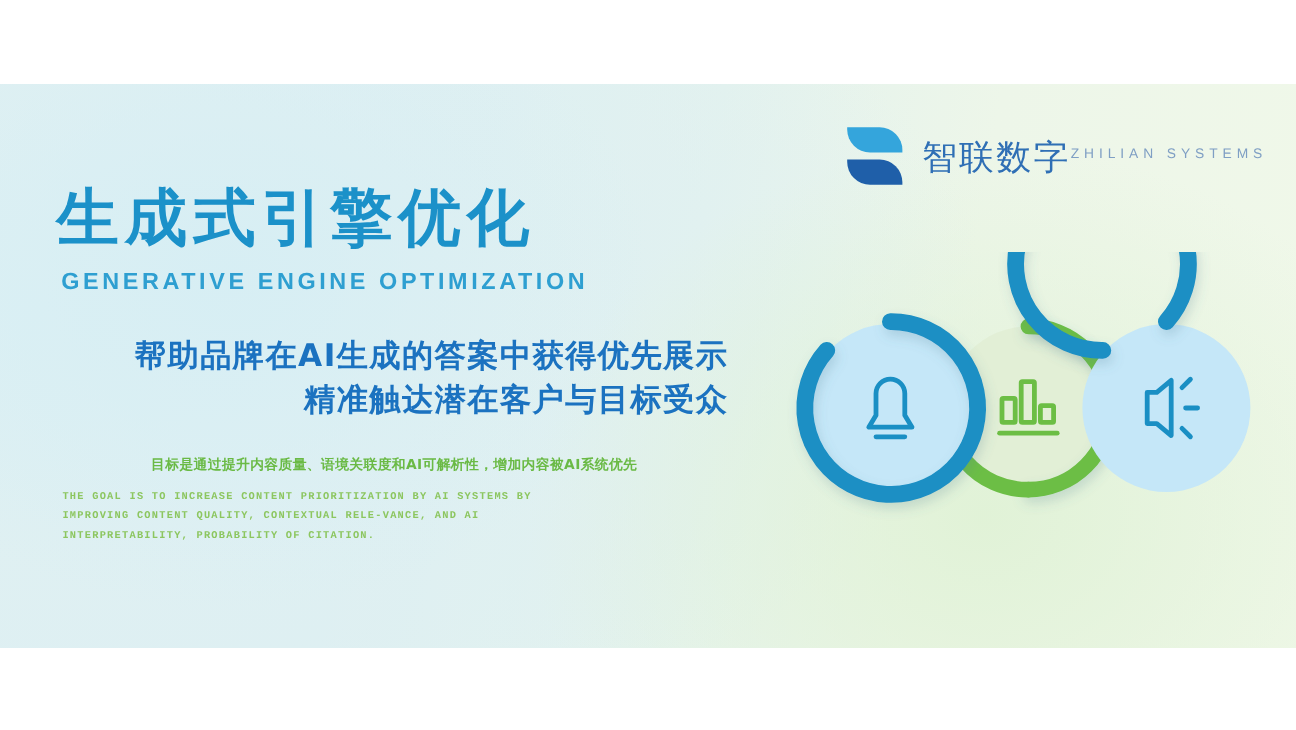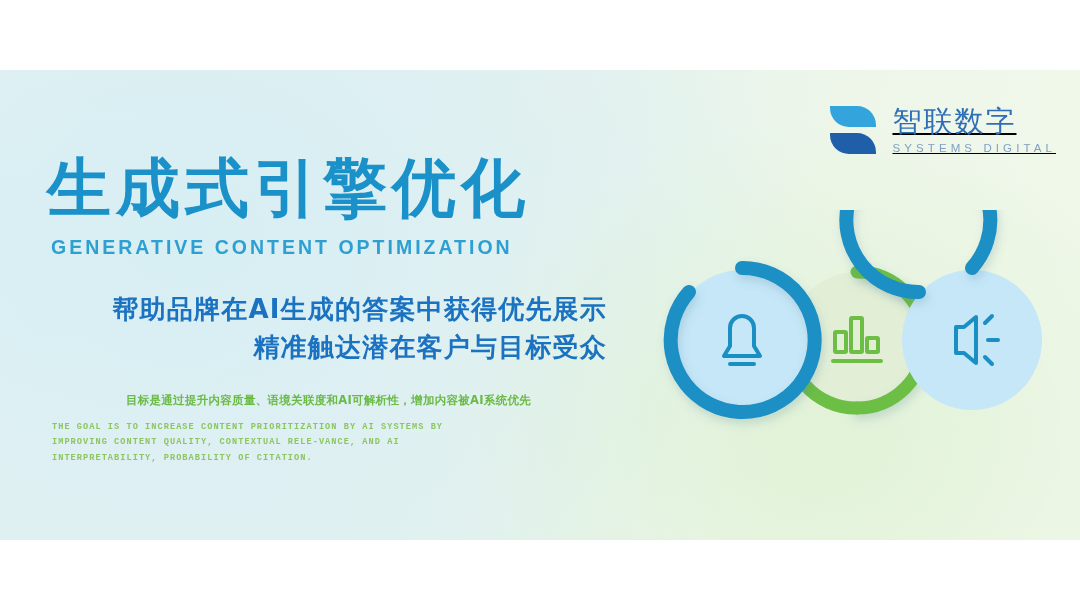--- a/index.html
+++ b/index.html
@@ -32,38 +32,38 @@
     left:-160px;top:-120px;width:700px;height:560px;
     background:radial-gradient(closest-side, rgba(214,238,244,.9), rgba(222,240,243,0));
   }
 
   
   #logo{
     position:absolute;right:24px;top:32px;
     display:flex;align-items:center;gap:13px;
   }
   #logo-mark{width:52px;height:58px;display:block;}
-  #logo-text{display:flex;flex-direction:column;line-height:1;text-decoration:underline;}
+  #logo-text{display:flex;flex-direction:row;line-height:1;}
   #logo-cn{
     font-size:29px;color:#2f6fb5;letter-spacing:2px;
     font-family:"DejaVu Sans","Liberation Sans",sans-serif;
     font-weight:500;
   }
   #logo-en{
     margin-top:7px;
     font-size:11.5px;color:#7f9fc4;letter-spacing:4.1px;
     font-weight:400;
   }
 
   
   #copy{position:absolute;left:47px;top:85px;width:560px;}
 
   #title-cn{
     font-family:"DejaVu Sans","Liberation Sans",sans-serif;
-    font-size:64px;font-weight:bold;color:#1b91c9;
+    font-size:52px;font-weight:bold;color:#1b91c9;
     letter-spacing:5px;line-height:1.05;margin:0;
     white-space:nowrap;
   }
   #title-en{
     margin:14px 0 0 4px;
     font-size:19.5px;font-weight:bold;color:#2e9fd1;
     letter-spacing:3.0px;white-space:nowrap;
   }
 
   #sub-lines{margin:32px 0 0 3px;text-align:right;}
@@ -97,28 +97,28 @@
   <div class="bg-blob" id="blob-cyan"></div>
   <div class="bg-blob" id="blob-green"></div>
 
   <div id="logo">
     <svg id="logo-mark" viewBox="0 0 52 58">
       <path d="M3 4 H30 A19 19 0 0 1 49 23 V25 H22 A19 19 0 0 1 3 6 Z" fill="#34a5dc"></path>
       <path d="M3 31 H30 A19 19 0 0 1 49 50 V52 H22 A19 19 0 0 1 3 33 Z" fill="#1f5fa9"></path>
     </svg>
     <div id="logo-text">
       <span id="logo-cn">智联数字</span>
-      <span id="logo-en">SYSTEMS DIGITAL</span>
+      <span id="logo-en">ZHILIAN SYSTEMS</span>
     </div>
   </div>
 
   <div id="copy">
 
     <h1 id="title-cn">生成式引擎优化</h1>
-    <div id="title-en">GENERATIVE CONTENT OPTIMIZATION</div>
+    <div id="title-en">GENERATIVE ENGINE OPTIMIZATION</div>
 
     <div id="sub-lines">
       <div class="sub-line">帮助品牌在AI生成的答案中获得优先展示</div>
       <div class="sub-line">精准触达潜在客户与目标受众</div>
     </div>
 
     <div id="note-cn">目标是通过提升内容质量、语境关联度和AI可解析性，增加内容被AI系统优先</div>
     <div id="note-en">THE GOAL IS TO INCREASE CONTENT PRIORITIZATION BY AI SYSTEMS BY IMPROVING CONTENT QUALITY, CONTEXTUAL RELE-VANCE, AND AI INTERPRETABILITY,  PROBABILITY OF CITATION.</div>
   </div>
 

